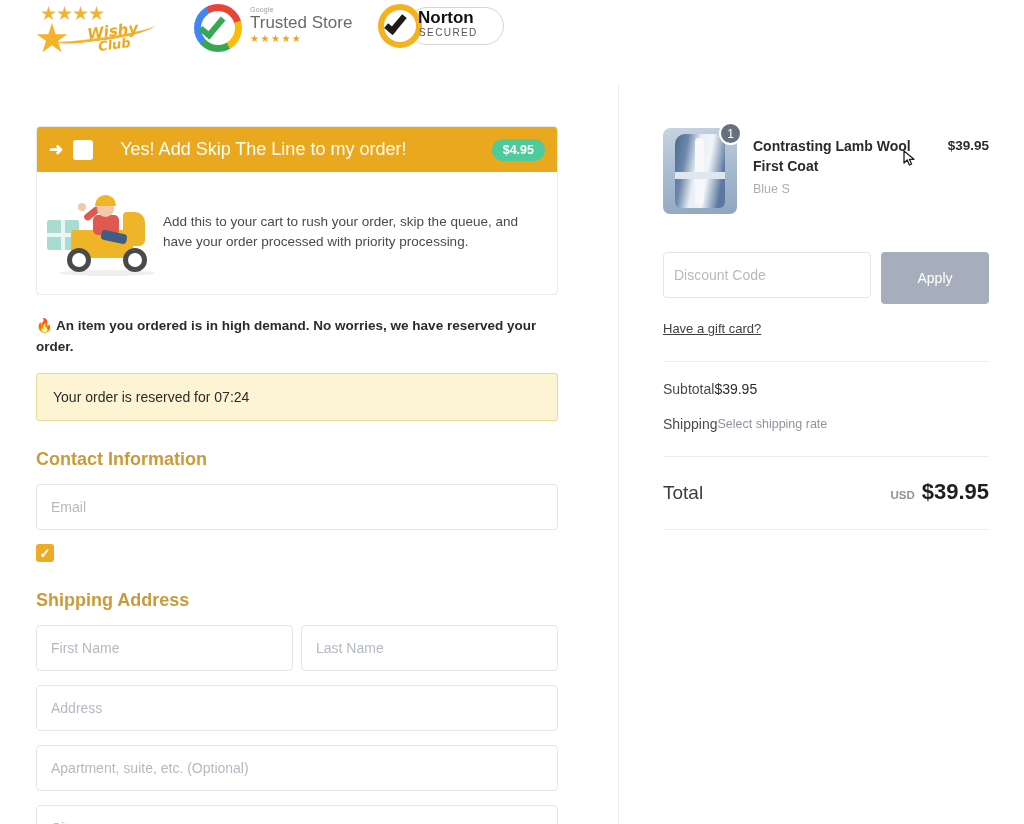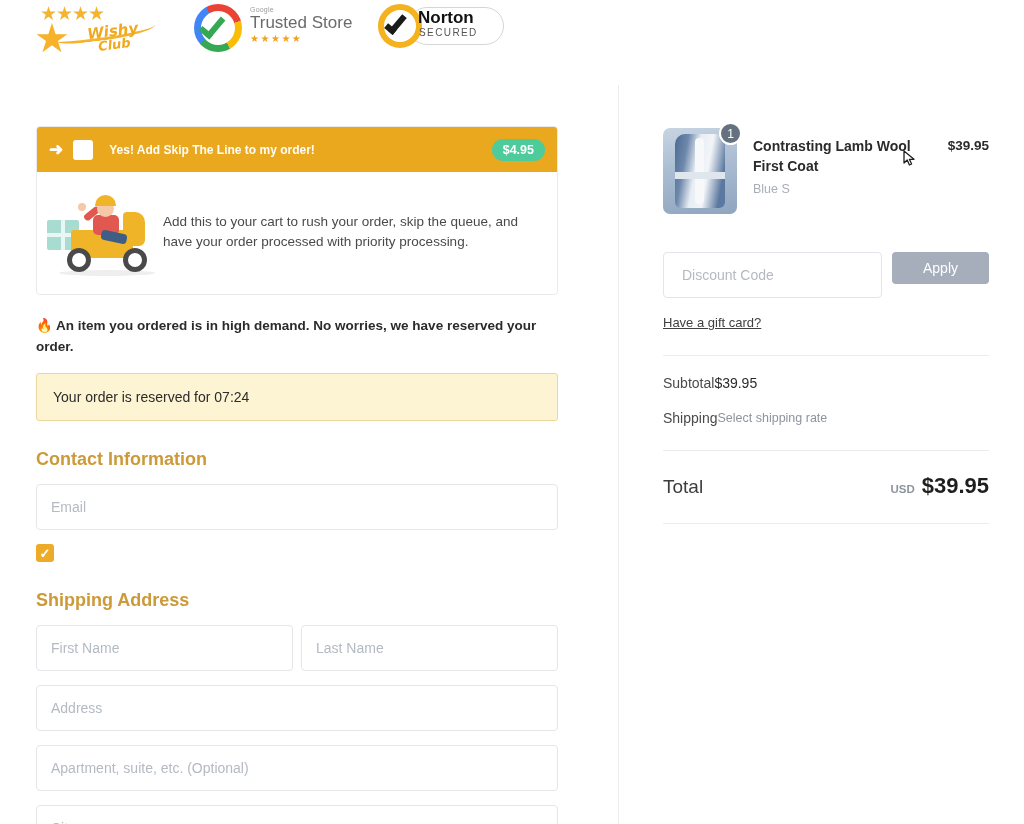--- a/index.html
+++ b/index.html
@@ -52,21 +52,21 @@
   
   .col-divider { position: absolute; left: 618px; top: 85px; width: 1px; height: 739px; background: #ececec; }
 
   
   .left-col { position: absolute; left: 36px; top: 126px; width: 522px; }
 
   .upsell { border: 1px solid #eaeaea; border-radius: 4px; overflow: hidden; background: #fff; }
   .upsell-head { background: #eaa81e; height: 45px; display: flex; align-items: center; padding: 0 12px; }
   .upsell-arrow { color: #fff; font-size: 17px; font-weight: bold; margin-right: 10px; line-height: 1; }
   .upsell-check { width: 20px; height: 20px; background: #fff; border-radius: 3px; flex: 0 0 auto; }
-  .upsell-label { color: #fffdf6; font-size: 12px; font-weight: bold; margin-left: 16px; flex: 1; }
+  .upsell-label { color: #fffdf6; font-size: 18px; font-weight: normal; margin-left: 27px; flex: 1; }
   .upsell-price { background: #4ecb9a; color: #fff; font-size: 12.5px; font-weight: bold;
       border-radius: 11px; padding: 4px 11px; }
   .upsell-body { display: flex; align-items: center; padding: 14px 16px 16px 8px; }
   .scooter { position: relative; width: 118px; height: 92px; flex: 0 0 auto; }
   .upsell-desc { font-size: 13.5px; line-height: 20px; color: #4a4a4a; }
 
   
   .sc-body { position: absolute; left: 26px; top: 44px; width: 62px; height: 28px; background: #f0b429; border-radius: 3px 8px 4px 4px; }
   .sc-front { position: absolute; left: 78px; top: 26px; width: 22px; height: 34px; background: #f0b429; border-radius: 4px 10px 6px 4px; }
   .sc-wheel { position: absolute; width: 24px; height: 24px; border-radius: 50%; background: #fff; border: 5px solid #4a4a4a; }
@@ -122,24 +122,24 @@
       justify-content: center; border: 2px solid #fff; }
   .li-info { flex: 1; padding-left: 16px; padding-top: 8px; position: relative; }
   .li-name { font-size: 14px; font-weight: bold; color: #2b2b2b; line-height: 20px; width: 160px; }
   .li-variant { margin-top: 6px; font-size: 12.5px; color: #a8aeb6; }
   .li-price { padding-top: 10px; font-size: 13.5px; font-weight: bold; color: #2b2b2b; }
 
   .cursor { position: absolute; left: 165px; top: 22px; width: 18px; height: 18px; }
 
   .discount-row { display: flex; gap: 10px; margin-top: 38px; }
   .discount-input { flex: 1; height: 46px; border: 1px solid #e2e5e9; border-radius: 4px;
-      padding: 0 18px; font-size: 14px; color: #a16207; outline: none;
+      padding: 0 10px; font-size: 14px; color: #a16207; outline: none;
       font-family: "Liberation Sans", sans-serif; }
   .discount-input::placeholder { color: #b4bac2; }
-  .apply-btn { width: 108px; height: 32px; background: #a6aebc; color: #fff; border: none;
+  .apply-btn { width: 108px; height: 52px; background: #a6aebc; color: #fff; border: none;
       border-radius: 4px; font-size: 14px; font-family: "Liberation Sans", sans-serif; cursor: pointer; }
   .giftcard { display: inline-block; margin-top: 17px; font-size: 13px; color: #404040;
       text-decoration: underline; cursor: pointer; }
 
   .hr { height: 1px; background: #ececec; margin-top: 24px; }
   .tot-row { display: flex; justify-content: flex-start; align-items: center; margin-top: 19px; }
   .tot-label { font-size: 14px; color: #4a4a4a; }
   .tot-val { font-size: 14px; color: #2b2b2b; }
   .tot-val.muted { color: #8d949d; font-size: 12.5px; }
   .grand { display: flex; justify-content: space-between; align-items: baseline; margin-top: 22px; }

